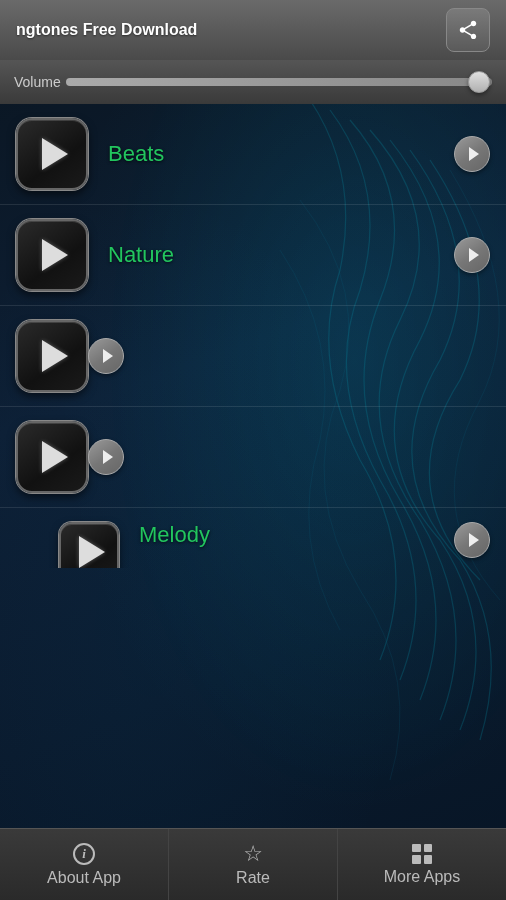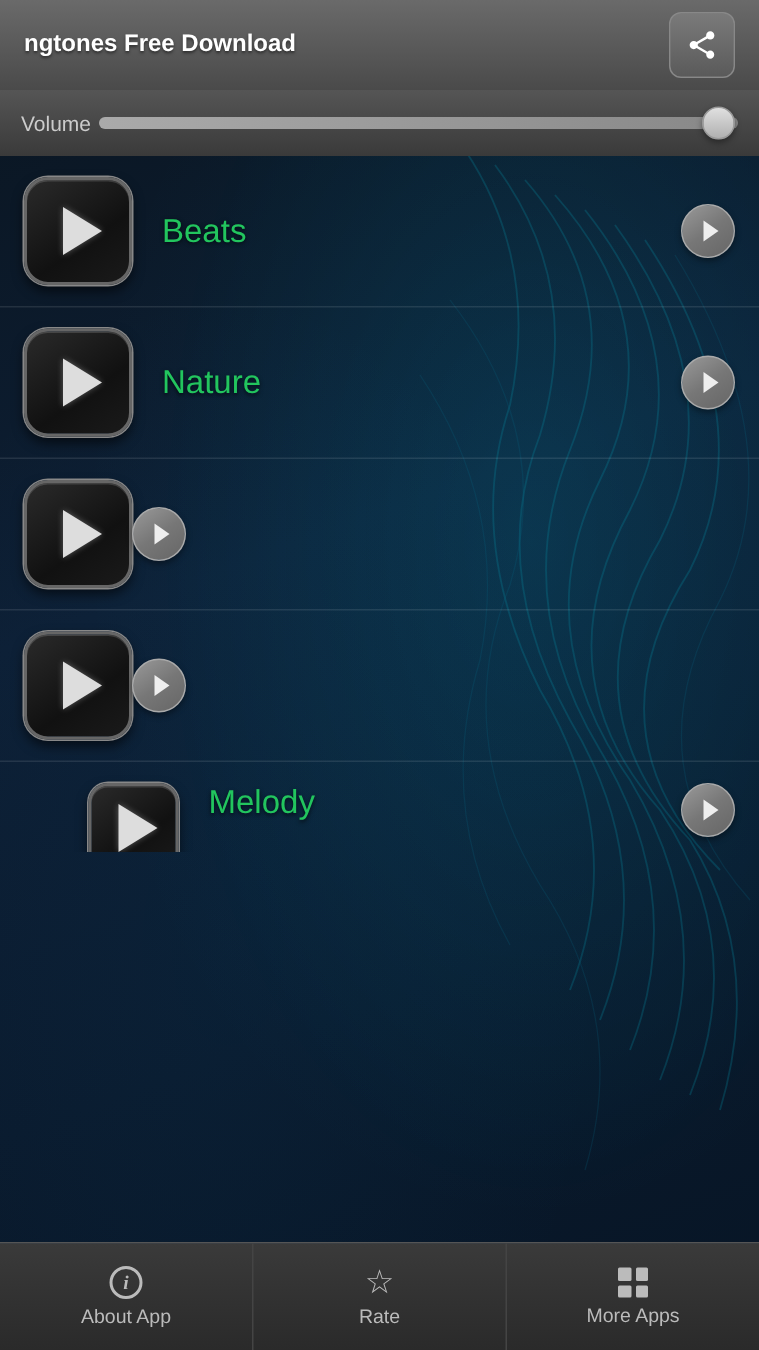--- a/index.html
+++ b/index.html
@@ -215,21 +215,21 @@
       cursor: pointer;
       border-right: 1px solid #444;
     }
 
     .nav-item:last-child {
       border-right: none;
     }
 
     .nav-label {
       color: #bbb;
-      font-size: 13px;
+      font-size: 16px;
     }
 
     
     .info-icon {
       width: 22px;
       height: 22px;
       border: 2px solid #bbb;
       border-radius: 50%;
       display: flex;
       align-items: center;

